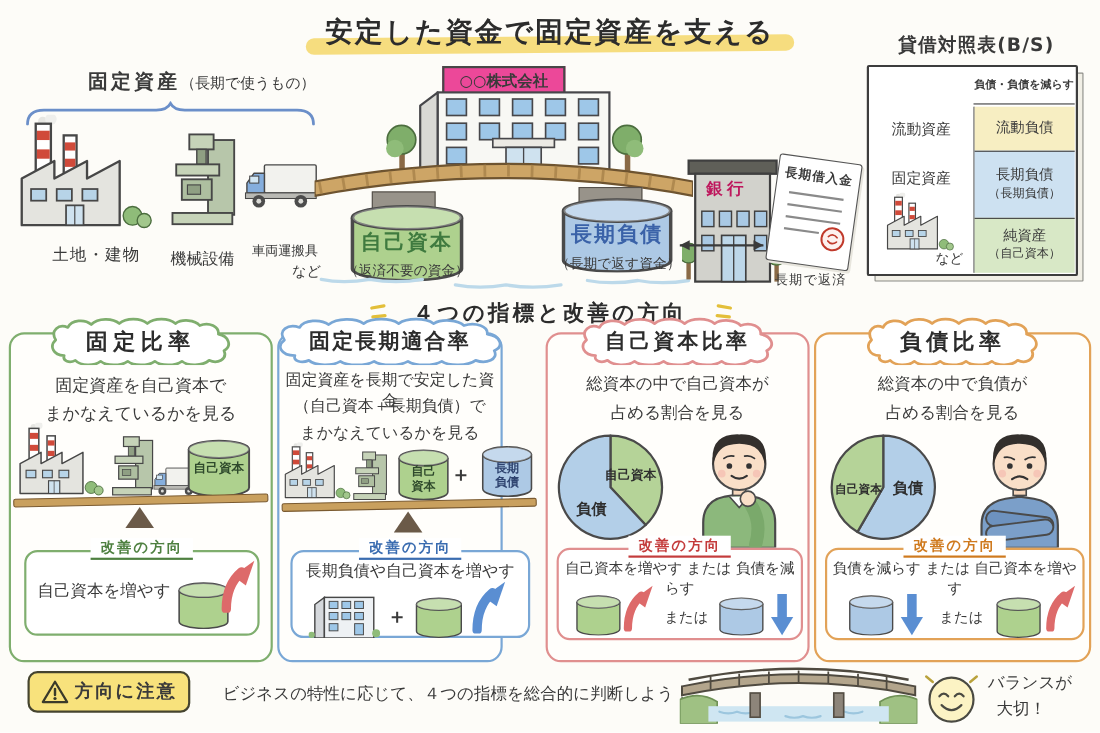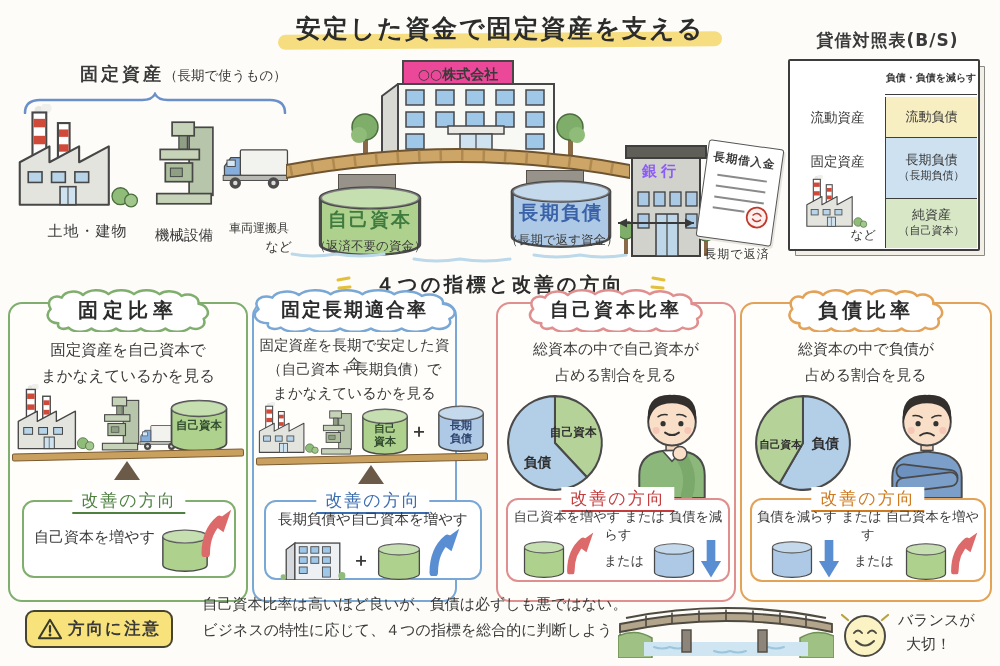--- a/index.html
+++ b/index.html
@@ -7,21 +7,21 @@
 .stage{position:relative;width:1000px;height:666px;background:#fdfcf8;overflow:hidden;color:#3a3a3a;font-family:"DejaVu Sans",sans-serif}
 .a{position:absolute}
 .c{text-align:center}
 .b{font-weight:600}
 .panel{position:absolute;top:302px;height:300px;background:#fffefb;border:2.5px solid;border-radius:14px}
 .cloud{position:absolute;top:-16px;left:50%;transform:translateX(-50%)}
 .cloud svg{display:block}
 .cloud .t{position:absolute;inset:0;display:flex;align-items:center;justify-content:center;font-weight:600;color:#2c2c2c;white-space:nowrap}
 .desc{position:absolute;left:0;width:100%;text-align:center}
 .imp{position:absolute;background:#fff;border:2px solid;border-radius:12px}
-.implbl{position:absolute;top:-13px;left:50%;transform:translateX(-50%);background:#fff;padding:0 9px;font-size:17px;font-weight:400;letter-spacing:2px;border-bottom:2px solid;white-space:nowrap}
+.implbl{position:absolute;top:-13px;left:50%;transform:translateX(-50%);background:#fff;padding:0 9px;font-size:13px;font-weight:700;letter-spacing:2px;border-bottom:2px solid;white-space:nowrap}
 .plank{position:absolute;background:#c9a05e;border:1.5px solid #7a5a30;border-radius:2px;transform:rotate(-1.2deg)}
 .fulcrum{position:absolute;width:0;height:0;border-left:13px solid transparent;border-right:13px solid transparent;border-bottom:19px solid #6b5a48}
 .cyl-lbl{position:absolute;width:100%;text-align:center;font-weight:600;line-height:13px}
 .bs-cell{display:flex;flex-direction:column;align-items:center;justify-content:center;font-size:13px;line-height:16px}
 .bs-cell .n{font-size:11px}
 </style>
 </head>
 <body>
 
 <svg width="0" height="0" style="position:absolute">
@@ -226,21 +226,21 @@
         <rect x="18" y="58" width="11" height="14"></rect>
           <rect x="34" y="58" width="11" height="14"></rect>
           <rect x="50" y="58" width="11" height="14"></rect>
           <rect x="66" y="58" width="11" height="14"></rect>
         <rect x="18" y="80" width="11" height="14"></rect>
           <rect x="66" y="80" width="11" height="14"></rect>
       </g>
       <rect x="36" y="80" width="22" height="42" fill="#bdd7e9" stroke="#3f3f3f" stroke-width="1.5"></rect>
       <line x1="47" y1="80" x2="47" y2="122" stroke="#3f3f3f" stroke-width="1.2"></line>
     </svg>
-    <div class="a c b" style="left:26px;top:32px;width:50px;font-size:15px;letter-spacing:4px;color:#8b5cf6">銀行</div>
+    <div class="a c b" style="left:26px;top:32px;width:50px;font-size:15px;letter-spacing:4px;color:#be185d">銀行</div>
     <div class="a" style="left:92px;top:14px;width:76px;height:98px;background:#fff;border:1.5px solid #555;border-radius:3px;transform:rotate(8deg);box-shadow:2px 2px 0 #e7e5dd">
       <div class="c b" style="margin-top:8px;font-size:11.5px;letter-spacing:1px">長期借入金</div>
       <div style="margin:9px 12px 0;height:2px;background:#8a8a8a"></div>
       <div style="margin:9px 12px 0;height:2px;background:#8a8a8a"></div>
       <div style="margin:9px 12px 0;height:2px;background:#8a8a8a"></div>
       <div style="margin:9px 30px 0 12px;height:2px;background:#8a8a8a"></div>
       <svg class="a" style="right:5px;bottom:14px" width="24" height="24" viewBox="0 0 24 24">
         <circle cx="12" cy="12" r="10" fill="#fdf0ee" stroke="#c0392b" stroke-width="1.8"></circle>
         <path d="M8,10 q4,-4 8,0 M8,14 q4,4 8,0" stroke="#c0392b" stroke-width="1.5" fill="none" stroke-linecap="round"></path>
       </svg>
@@ -453,21 +453,20 @@
   </div>
 
   <div class="a" style="left:25px;top:610px;width:148px;height:38px;background:#f8e27c;border:2px solid#45442f;border-radius:9px;display:flex;align-items:center;justify-content:center;gap:5px">
     <svg width="26" height="24" viewBox="0 0 28 26">
       <path d="M14,3 L26,23 H2 Z" fill="none" stroke="#3a3a2a" stroke-width="2.2" stroke-linejoin="round"></path>
       <line x1="14" y1="10" x2="14" y2="16" stroke="#3a3a2a" stroke-width="2.4" stroke-linecap="round"></line>
       <circle cx="14" cy="19.5" r="1.6" fill="#3a3a2a"></circle>
     </svg>
     <span class="b" style="font-size:16.5px;letter-spacing:2px">方向に注意</span>
   </div>
-  <div class="a c" style="left:175px;top:595px;width:480px;font-size:15px">自己資本比率は高いほど良いが、負債は必ずしも悪ではない。</div>
   <div class="a c" style="left:175px;top:621px;width:480px;font-size:15px">ビジネスの特性に応じて、４つの指標を総合的に判断しよう！</div>
   <svg class="a" style="left:618px;top:602px" width="216" height="56" viewBox="0 0 216 56">
     <path d="M0,34 q18,-8 34,2 v20 H0 Z" fill="#9fc183" stroke="#6f9156" stroke-width="1.5"></path>
     <path d="M216,34 q-18,-8 -34,2 v20 h34 Z" fill="#9fc183" stroke="#6f9156" stroke-width="1.5"></path>
     <rect x="26" y="40" width="164" height="14" fill="#cfe6f2"></rect>
     <g stroke="#9cc6de" stroke-width="2" fill="none" stroke-linecap="round">
       <path d="M36,45 q8,3 16,0 q8,3 16,0"></path>
         <path d="M96,49 q8,3 16,0 q8,3 16,0"></path>
         <path d="M150,45 q8,3 16,0"></path>
     </g>

